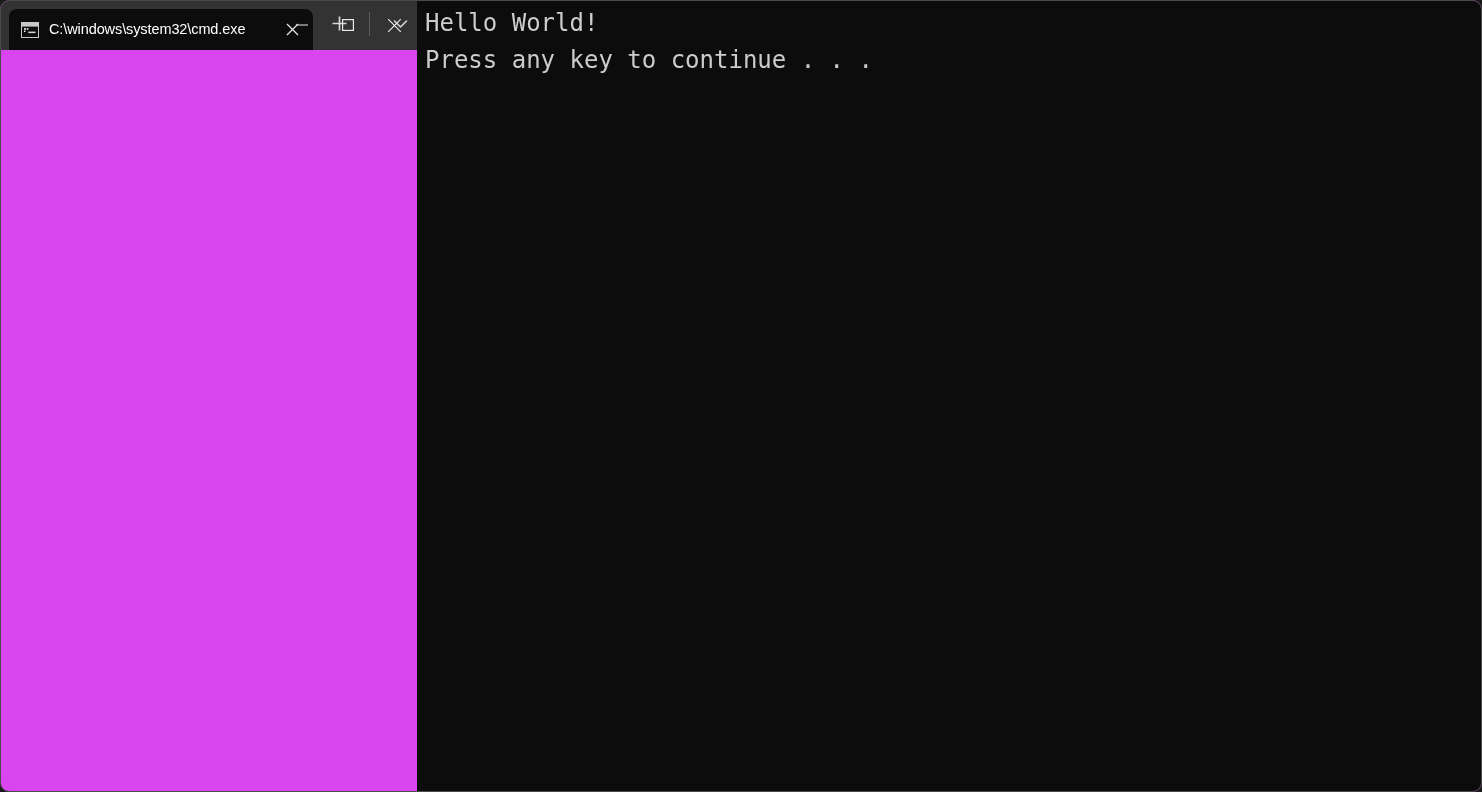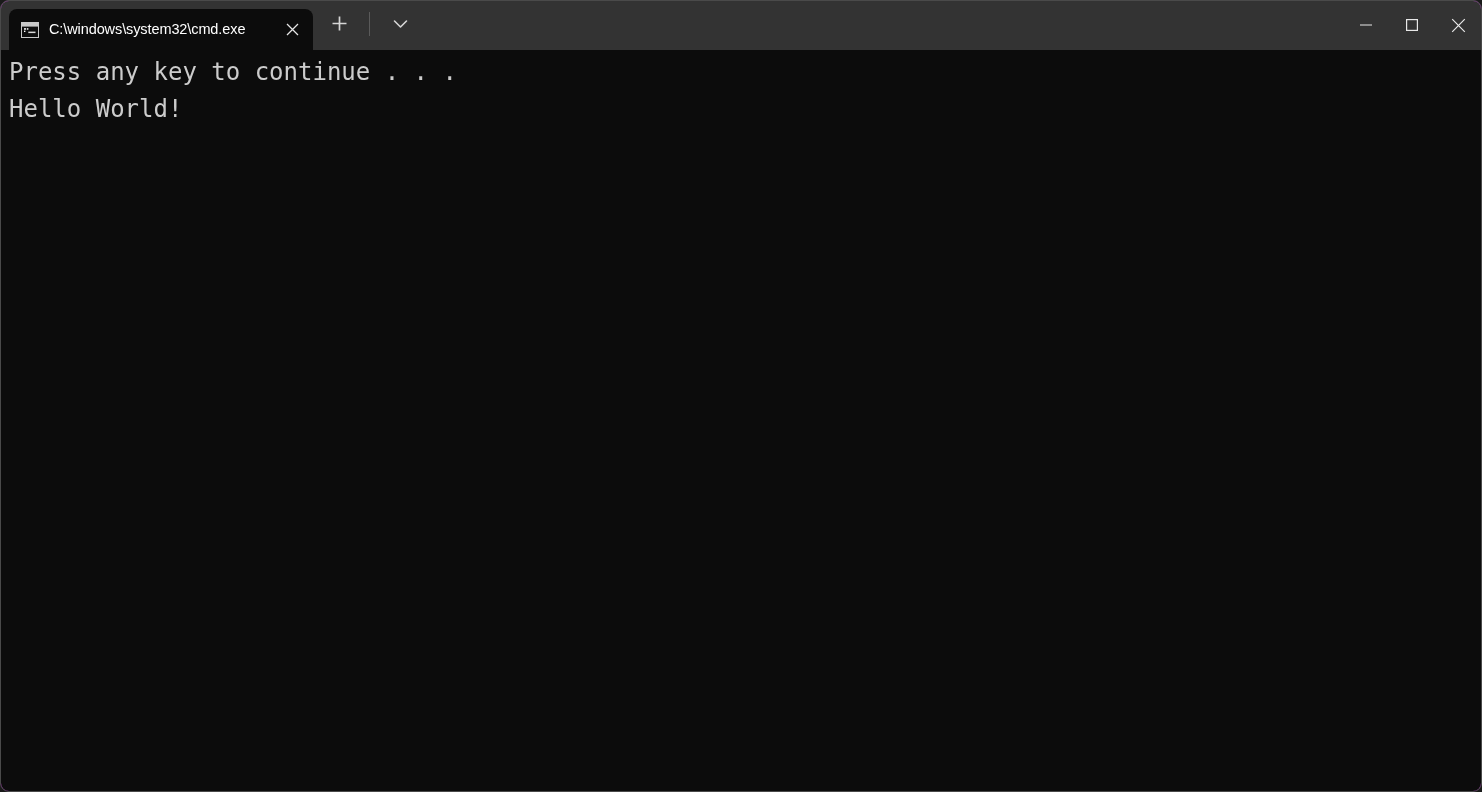--- a/index.html
+++ b/index.html
@@ -20,21 +20,21 @@
     left: 0;
     top: 0;
     width: 1482px;
     height: 792px;
     box-sizing: border-box;
     border-radius: 9px;
     background: #d946ef;
     border: 1px solid #4a4a4a;
     overflow: hidden;
     display: flex;
-    flex-direction: column;
+    flex-direction: row;
   }
 
   
   .titlebar {
     position: relative;
     height: 49px;
     flex: 0 0 49px;
     background: #333333;
     display: flex;
     align-items: flex-end;
@@ -210,17 +210,17 @@
       <span class="wc wc-close">
         <svg width="15" height="15" viewBox="0 0 15 15">
           <path d="M1.2 1.2 L13.8 13.8 M13.8 1.2 L1.2 13.8" stroke="#e8e8e8" stroke-width="1.2" fill="none"></path>
         </svg>
       </span>
     </div>
 
   </div>
 
   <div class="console">
+    <div class="console-line">Hello World!</div>
     <div class="console-line">Press any key to continue . . .</div>
-    <div class="console-line">Hello World!</div>
   </div>
 
 </div>
 
 </body></html>

